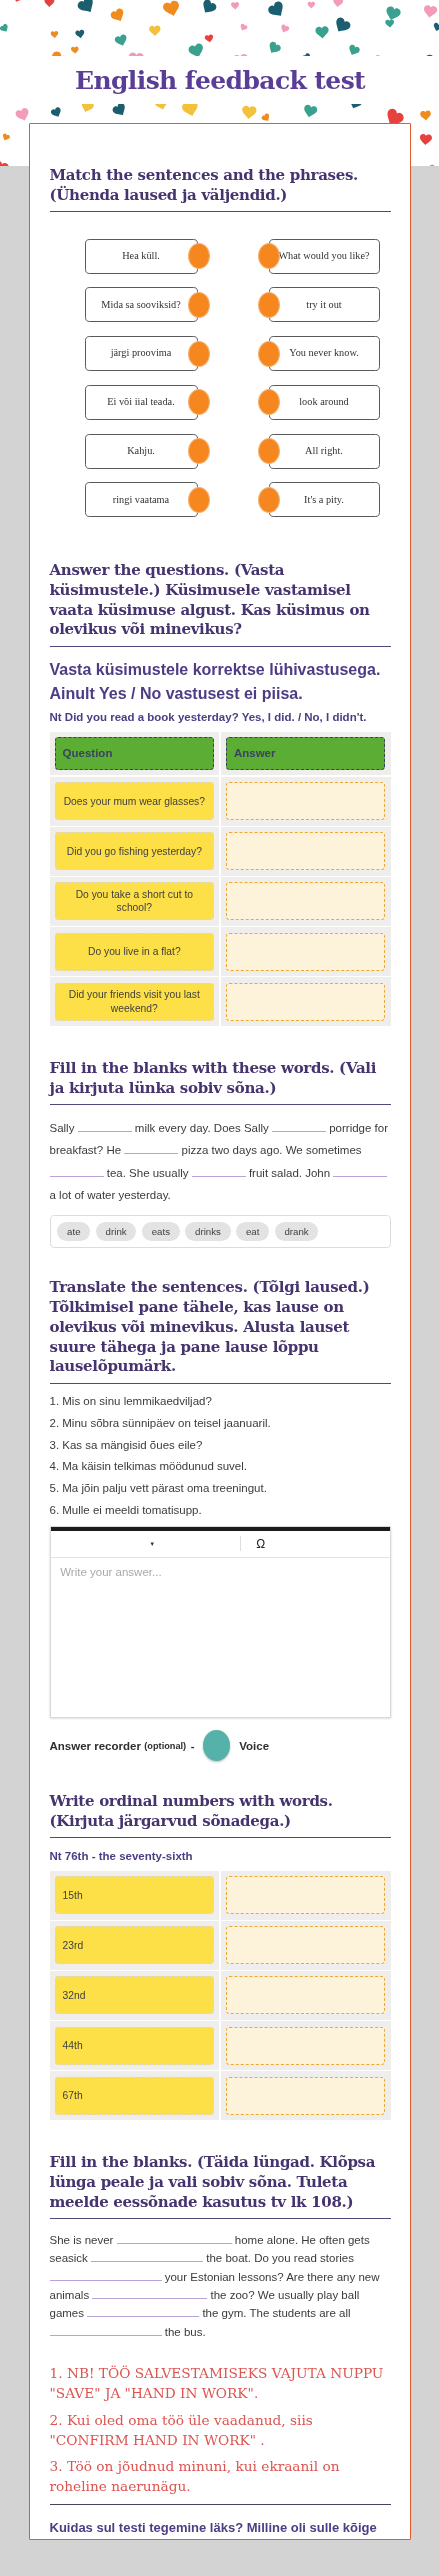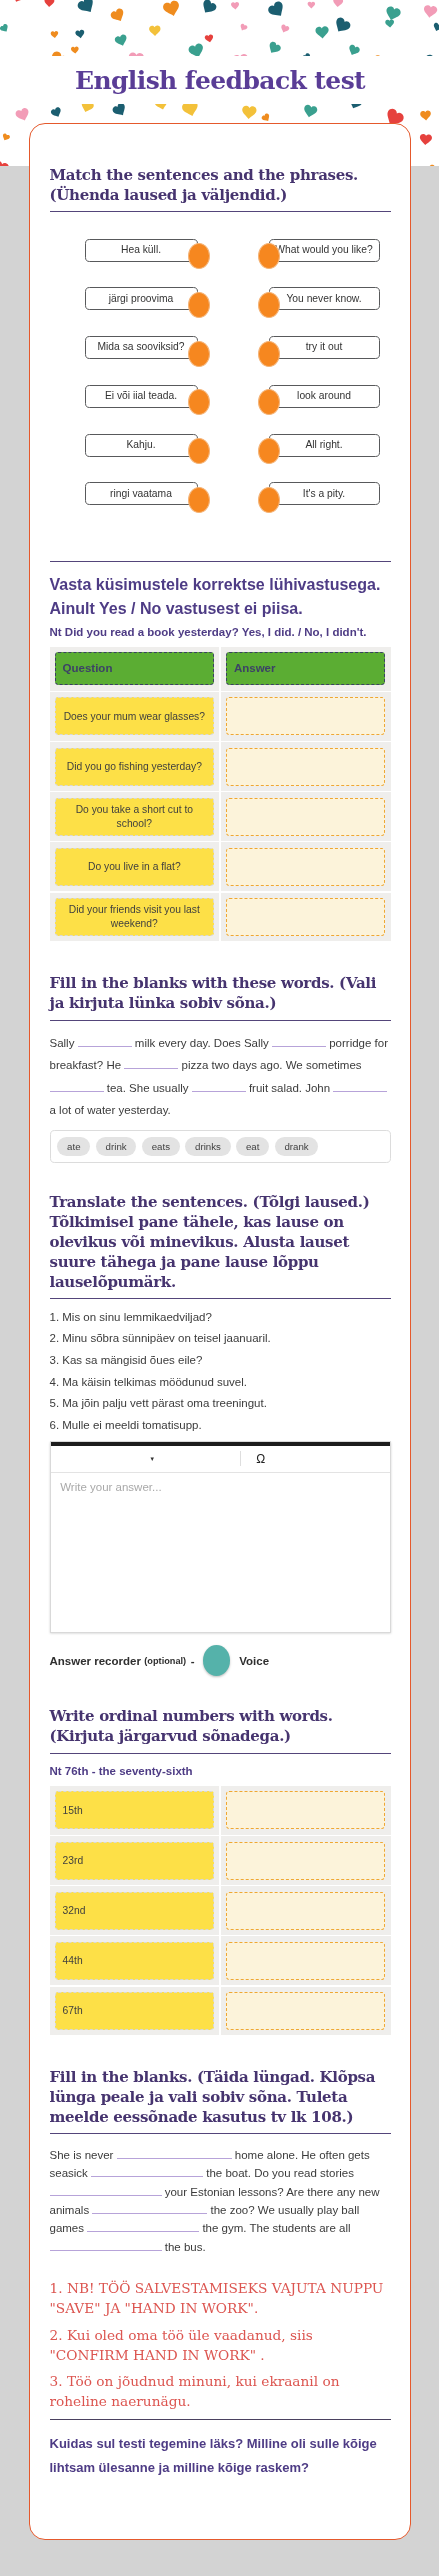--- a/index.html
+++ b/index.html
@@ -11,36 +11,36 @@
   }
   
   .banner{position:relative;width:440px;height:166px;background:#ffffff;overflow:hidden;text-align:right;}
   .banner svg{position:absolute;left:0;top:0;}
   .title-band{position:absolute;left:0;top:56px;width:100%;height:48px;background:#ffffff;
     display:flex;align-items:center;justify-content:center;}
   .page-title{font-family:"DejaVu Serif","Liberation Serif",serif;font-weight:700;
     font-size:25px;color:#5a3d96;letter-spacing:-0.6px;}
   
   .card{position:relative;z-index:2;width:382px;margin:-43px auto 0 auto;
-    background:#ffffff;border:1.1px solid #e5592c;border-radius:16px;
+    background:#ffffff;border:1.1px solid #e5592c;border-radius:1px;
     height:2417px;overflow:hidden;box-sizing:border-box;
     padding:42px 19.5px 0 19.5px;}
   .heading{font-family:"DejaVu Serif","Liberation Serif",serif;font-weight:700;
     font-size:15px;line-height:1.32;color:#46346f;margin:0 0 5.7px 0;letter-spacing:-0.3px;}
   .divider{border:none;border-top:1.1px solid #54457a;margin:0 0 11.5px 0;}
   .divider.dark{border-top-color:#4a4160;}
   .bold-purple{font-weight:700;color:#4e3c85;font-size:16px;line-height:1.5;margin:0 0 4.6px 0;}
   .nt-line{font-weight:700;color:#4e3c85;font-size:11.5px;margin:3.4px 0 9.2px 0;}
   .section-gap{height:30px;}
   .small-gap{height:15px;}
   
   .match-row{position:relative;height:35px;margin-bottom:13.7px;}
-  .match-box{position:absolute;top:0;height:23px;background:#fff;border:1.1px solid #58595b;
+  .match-box{position:absolute;top:0;height:35px;background:#fff;border:1.1px solid #58595b;
     border-radius:4.6px;display:flex;align-items:center;justify-content:center;
-    text-align:center;font-size:10.3px;color:#333;line-height:1.2;box-sizing:border-box;padding:1.1px 5.7px;}
+    text-align:center;font-size:10.3px;color:#333;line-height:1.2;box-sizing:border-box;padding:1.1px 5.7px;font-family:Liberation Serif, serif;}
   .match-box.left{left:35px;width:113px;}
   .match-box.right{left:219px;width:111px;}
   .dot{position:absolute;top:50%;width:22px;height:26px;border-radius:50%;
     background:#f6871f;border:1.1px solid #f4b478;box-sizing:border-box;transform:translate(-50%,-50%);z-index:3;}
   .dot.ldot{left:149px;}
   .dot.rdot{left:219px;}
   
   .qa-table{background:#ffffff;margin-bottom:3.4px;}
   .qa-row{display:flex;gap:1.7px;margin-bottom:1.7px;}
   .qa-cell{flex:1;background:#efeeec;padding:5.2px;display:flex;box-sizing:border-box;}
@@ -182,32 +182,32 @@
     <hr class="divider">
     <div class="small-gap"></div>
     <div id="match-rows">
         <div class="match-row">
           <div class="match-box left">Hea küll.</div>
           <span class="dot ldot"></span>
           <span class="dot rdot"></span>
           <div class="match-box right">What would you like?</div>
         </div>
         <div class="match-row">
+          <div class="match-box left">Mida sa sooviksid?</div>
+          <span class="dot ldot"></span>
+          <span class="dot rdot"></span>
+          <div class="match-box right">try it out</div>
+        </div>
+        <div class="match-row">
           <div class="match-box left">järgi proovima</div>
           <span class="dot ldot"></span>
           <span class="dot rdot"></span>
           <div class="match-box right">You never know.</div>
         </div>
         <div class="match-row">
-          <div class="match-box left">Mida sa sooviksid?</div>
-          <span class="dot ldot"></span>
-          <span class="dot rdot"></span>
-          <div class="match-box right">try it out</div>
-        </div>
-        <div class="match-row">
           <div class="match-box left">Ei või iial teada.</div>
           <span class="dot ldot"></span>
           <span class="dot rdot"></span>
           <div class="match-box right">look around</div>
         </div>
         <div class="match-row">
           <div class="match-box left">Kahju.</div>
           <span class="dot ldot"></span>
           <span class="dot rdot"></span>
           <div class="match-box right">All right.</div>
@@ -217,20 +217,21 @@
           <span class="dot ldot"></span>
           <span class="dot rdot"></span>
           <div class="match-box right">It's a pity.</div>
         </div>
       </div>
   </div>
 
   <div class="section-gap"></div>
 
   <div>
+    <div class="heading">Answer the questions. (Vasta küsimustele.) Küsimusele vastamisel vaata küsimuse algust. Kas küsimus on olevikus või minevikus?</div>
     <hr class="divider">
     <div class="bold-purple">Vasta küsimustele korrektse lühivastusega. Ainult Yes / No vastusest ei piisa.</div>
     <div class="nt-line">Nt Did you read a book yesterday? Yes, I did. / No, I didn't.</div>
     <div class="qa-table" id="qa-table1">
         <div class="qa-row">
           <div class="qa-cell">
             <div class="inner header">Question</div>
           </div>
           <div class="qa-cell">
             <div class="inner header">Answer</div>

